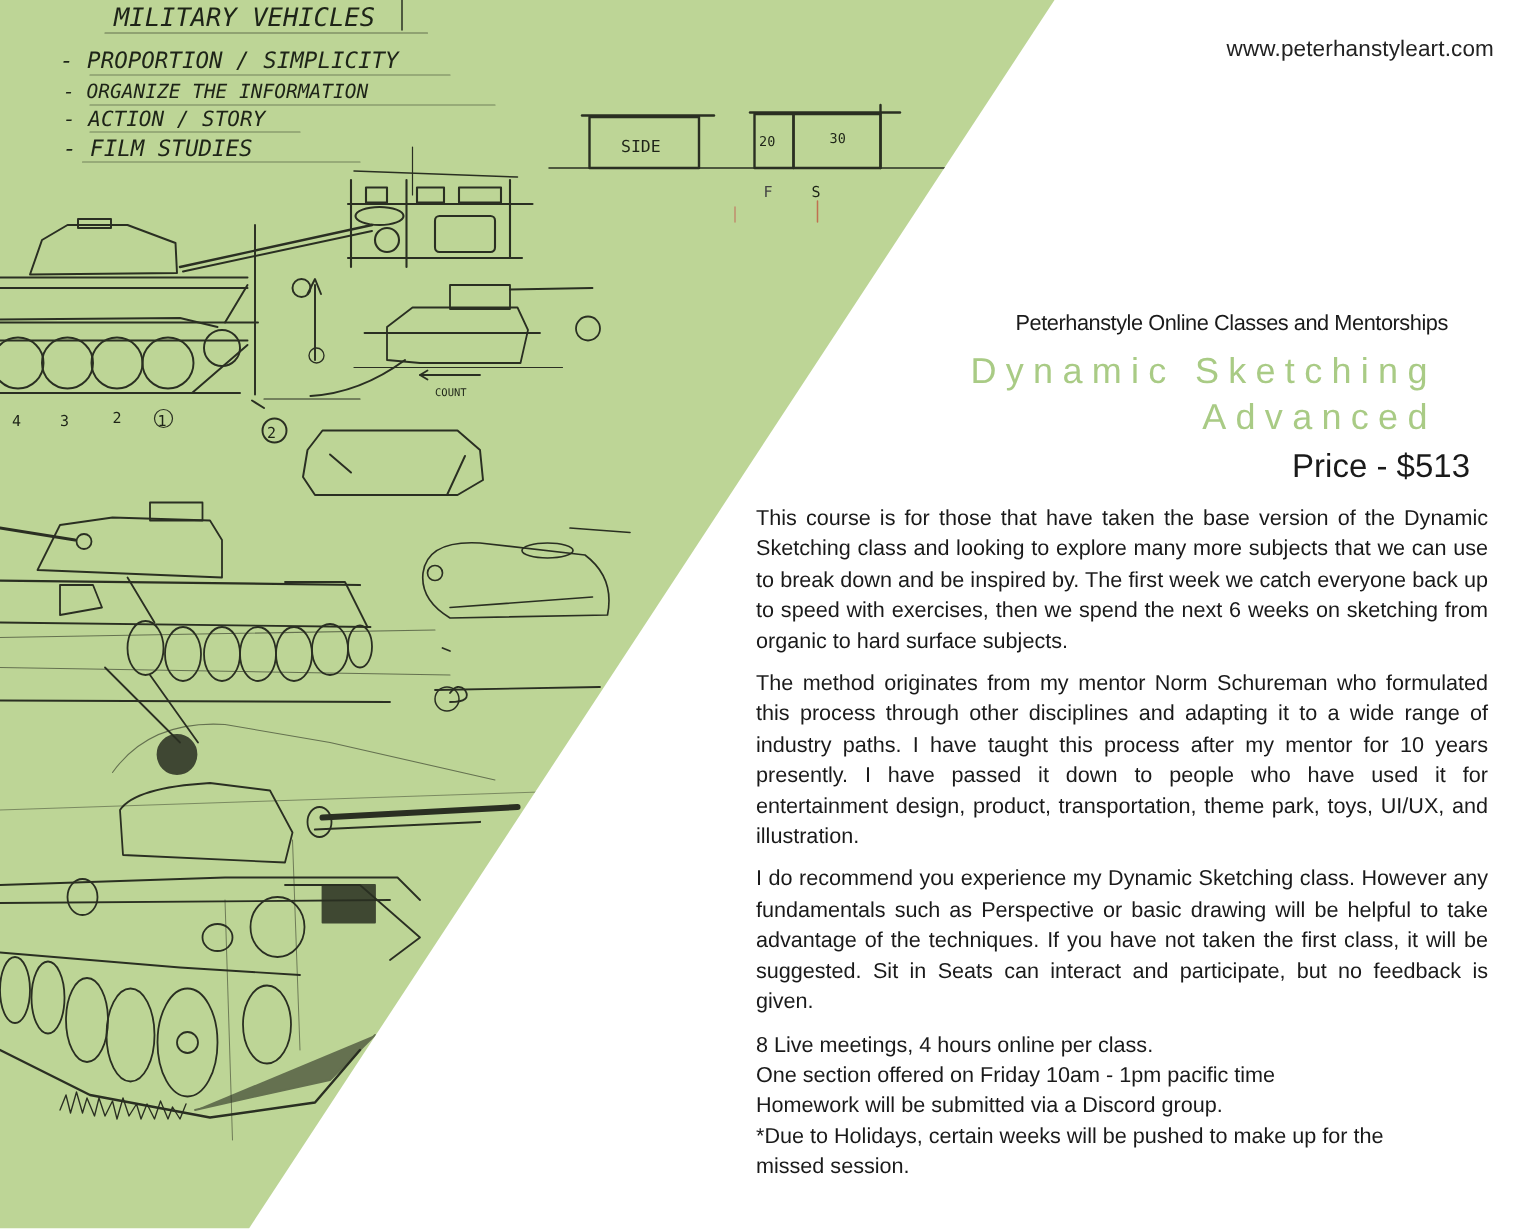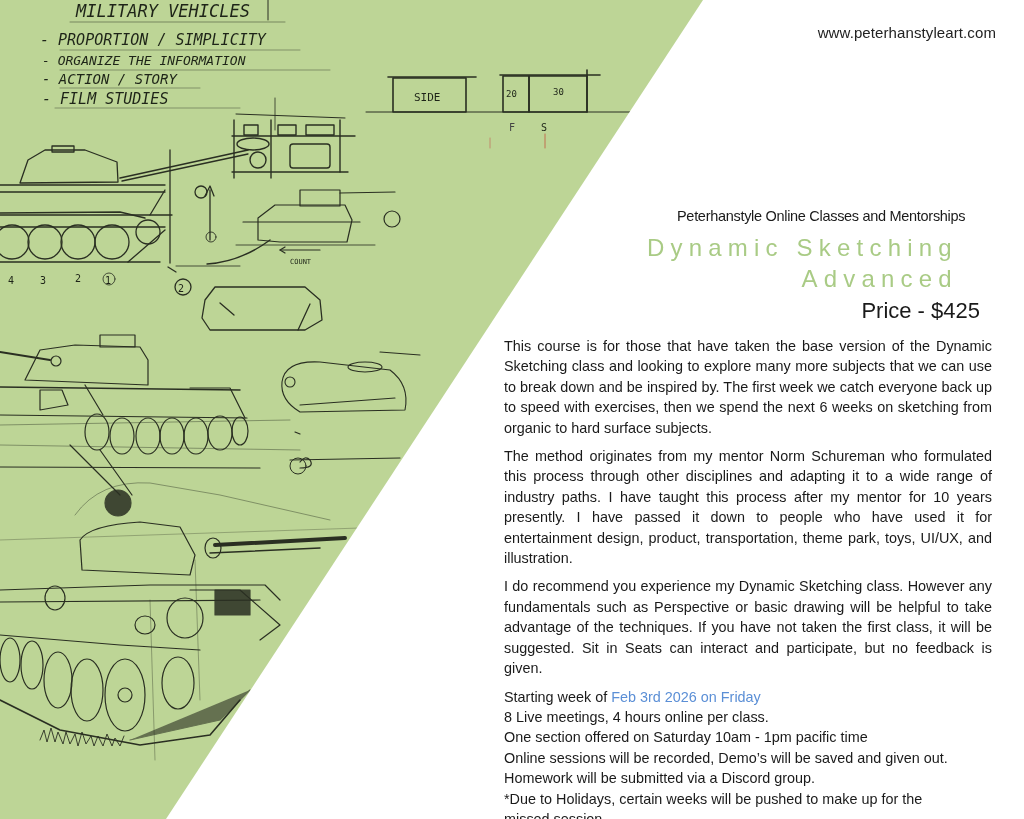--- a/index.html
+++ b/index.html
@@ -227,32 +227,28 @@
 
   <div class="site-url">www.peterhanstyleart.com</div>
 
   <div class="kicker">Peterhanstyle Online Classes and Mentorships</div>
 
   <h1 class="course-title">
     <span>Dynamic Sketching</span><br>
     <span>Advanced</span>
   </h1>
 
-  <div class="price">Price - $425</div>
+  <div class="price">Price - $513</div>
 
   <div class="body-copy">
     <p>This course is for those that have taken the base version of the Dynamic Sketching class and looking to explore many more subjects that we can use to break down and be inspired by. The first week we catch everyone back up to speed with exercises, then we spend the next 6 weeks on sketching from organic to hard surface subjects.</p>
     <p>The method originates from my mentor Norm Schureman who formulated this process through other disciplines and adapting it to a wide range of industry paths. I have taught this process after my mentor for 10 years presently. I have passed it down to people who have used it for entertainment design, product, transportation, theme park, toys, UI/UX, and illustration.</p>
     <p>I do recommend you experience my Dynamic Sketching class. However any fundamentals such as Perspective or basic drawing will be helpful to take advantage of the techniques. If you have not taken the first class, it will be suggested. Sit in Seats can interact and participate, but no feedback is given.</p>
 
     <ul class="details">
-      <li>
-        <span>Starting week of </span><span class="highlight">Feb 3rd 2026 on Friday</span>
-      </li>
       <li>8 Live meetings, 4 hours online per class.</li>
-      <li>One section offered on Saturday 10am - 1pm pacific time</li>
-      <li>Online sessions will be recorded, Demo’s will be saved and given out.</li>
+      <li>One section offered on Friday 10am - 1pm pacific time</li>
       <li>Homework will be submitted via a Discord group.</li>
       <li class="wrap">*Due to Holidays, certain weeks will be pushed to make up for the missed session.</li>
     </ul>
   </div>
 
 </div>
 
 </body></html>

